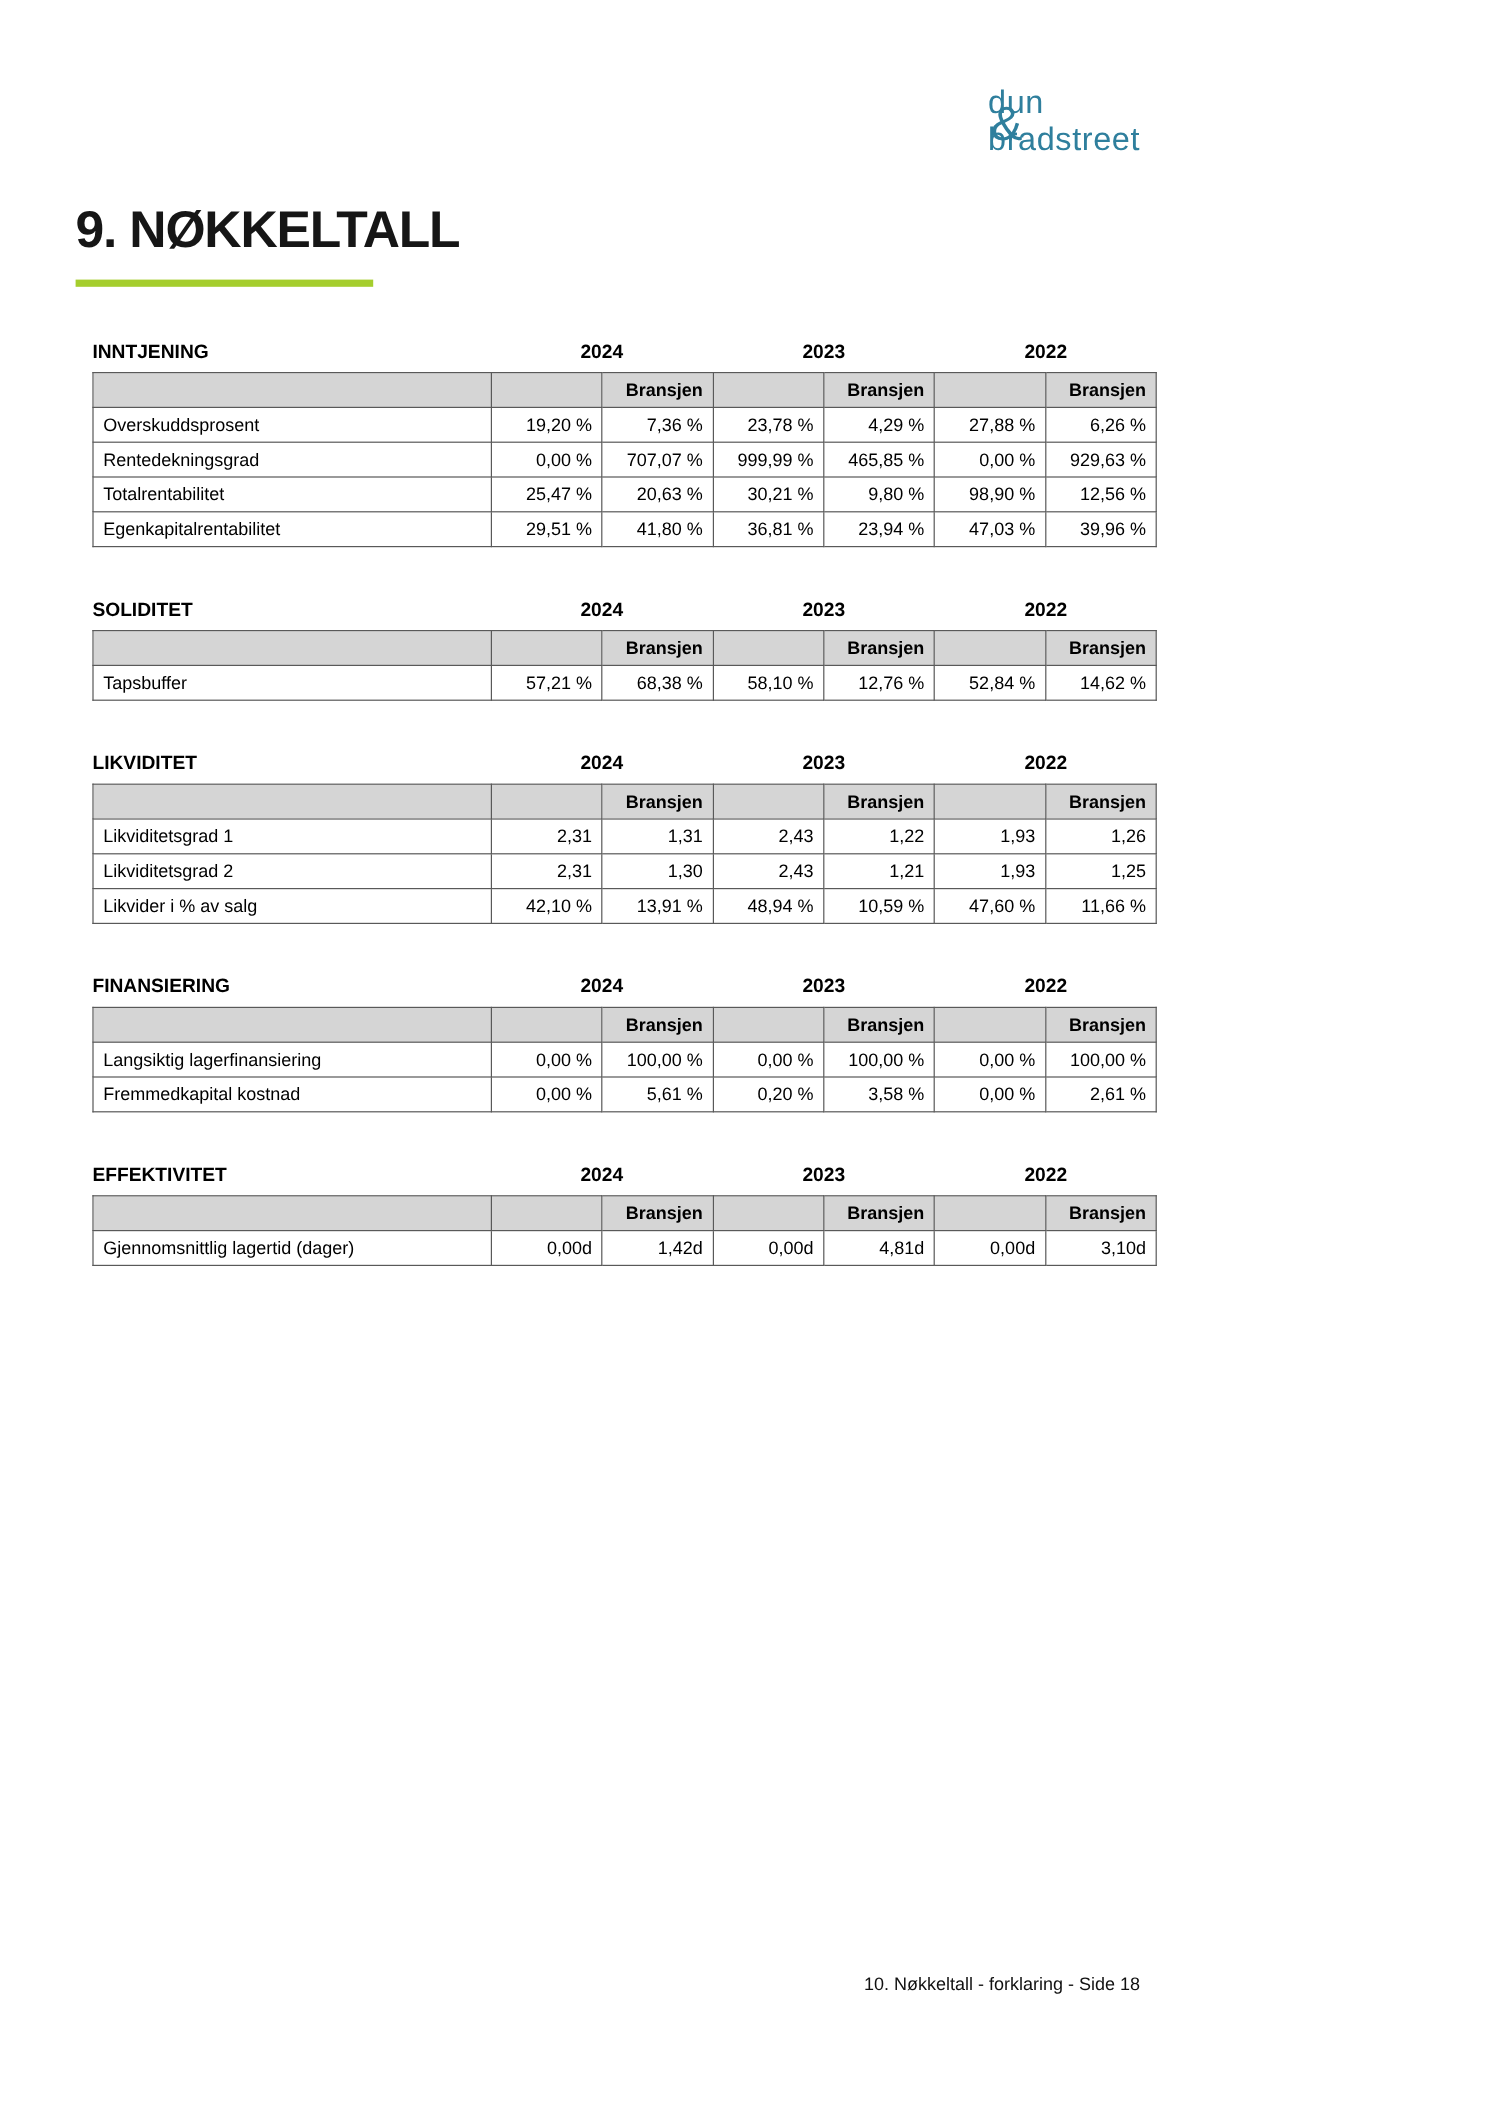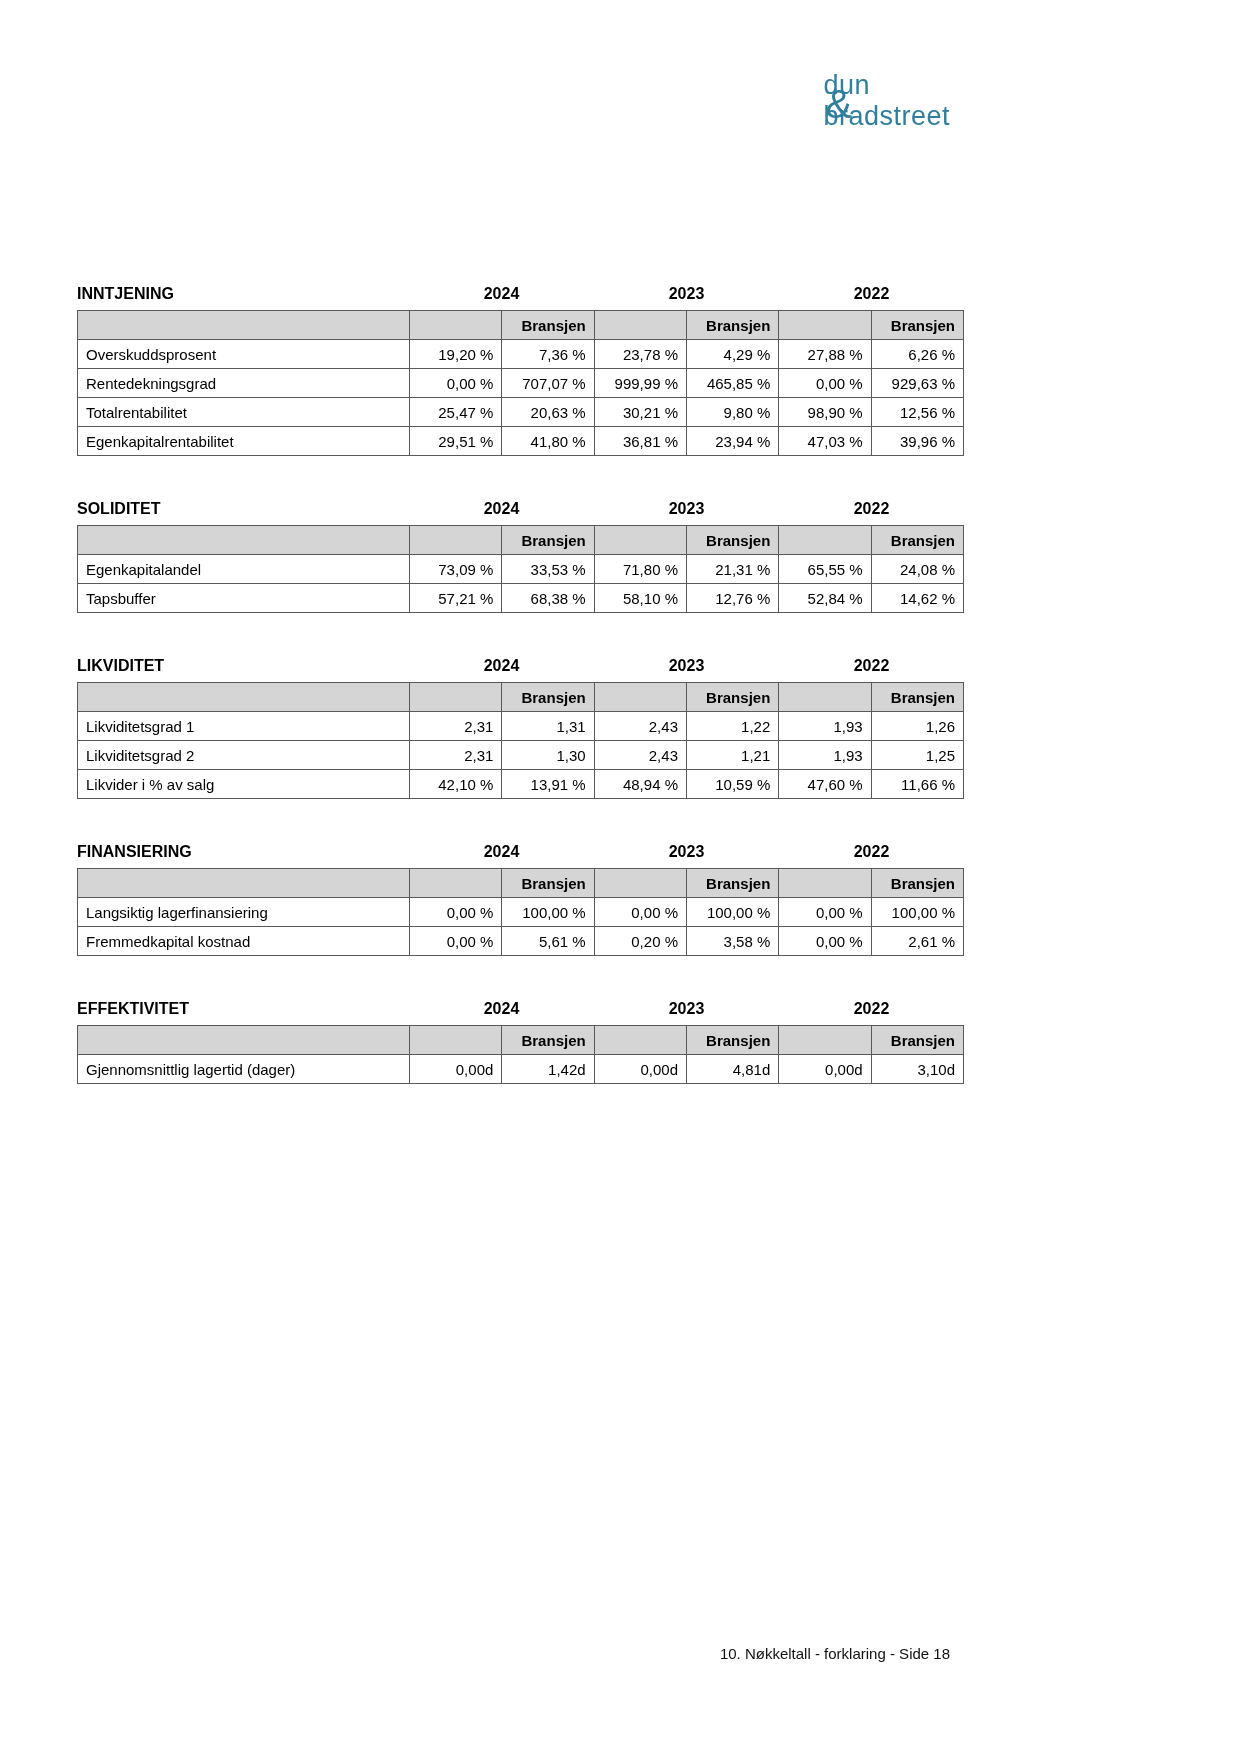--- a/index.html
+++ b/index.html
@@ -124,20 +124,24 @@
 <body>
 
 <div class="page">
 
   <div class="logo">
     <span class="logo-word">dun</span>
     <span class="logo-amp">&amp;</span>
     <span class="logo-word">bradstreet</span>
   </div>
 
+  <div class="title-block">
+    <h1 class="page-title">9. NØKKELTALL</h1>
+    <div class="accent-bar"></div>
+  </div>
 
   <main class="content" id="tables">
       <section class="kpi-section">
         <div class="section-head">
           <span class="section-title">INNTJENING</span>
           <span class="year">2024</span>
           <span class="year">2023</span>
           <span class="year">2022</span>
         </div>
         <table class="kpi-table">
@@ -224,29 +228,20 @@
               <th class="val-cell shaded"></th>
               <th class="val-cell shaded">Bransjen</th>
               <th class="val-cell shaded"></th>
               <th class="val-cell shaded">Bransjen</th>
               <th class="val-cell shaded"></th>
               <th class="val-cell shaded">Bransjen</th>
             </tr>
           </thead>
           <tbody>
             <tr>
-              <td class="label-cell">Egenkapitalandel</td>
-              <td class="val-cell">73,09 %</td>
-              <td class="val-cell">33,53 %</td>
-              <td class="val-cell">71,80 %</td>
-              <td class="val-cell">21,31 %</td>
-              <td class="val-cell">65,55 %</td>
-              <td class="val-cell">24,08 %</td>
-            </tr>
-            <tr>
               <td class="label-cell">Tapsbuffer</td>
               <td class="val-cell">57,21 %</td>
               <td class="val-cell">68,38 %</td>
               <td class="val-cell">58,10 %</td>
               <td class="val-cell">12,76 %</td>
               <td class="val-cell">52,84 %</td>
               <td class="val-cell">14,62 %</td>
             </tr>
           </tbody>
         </table>

